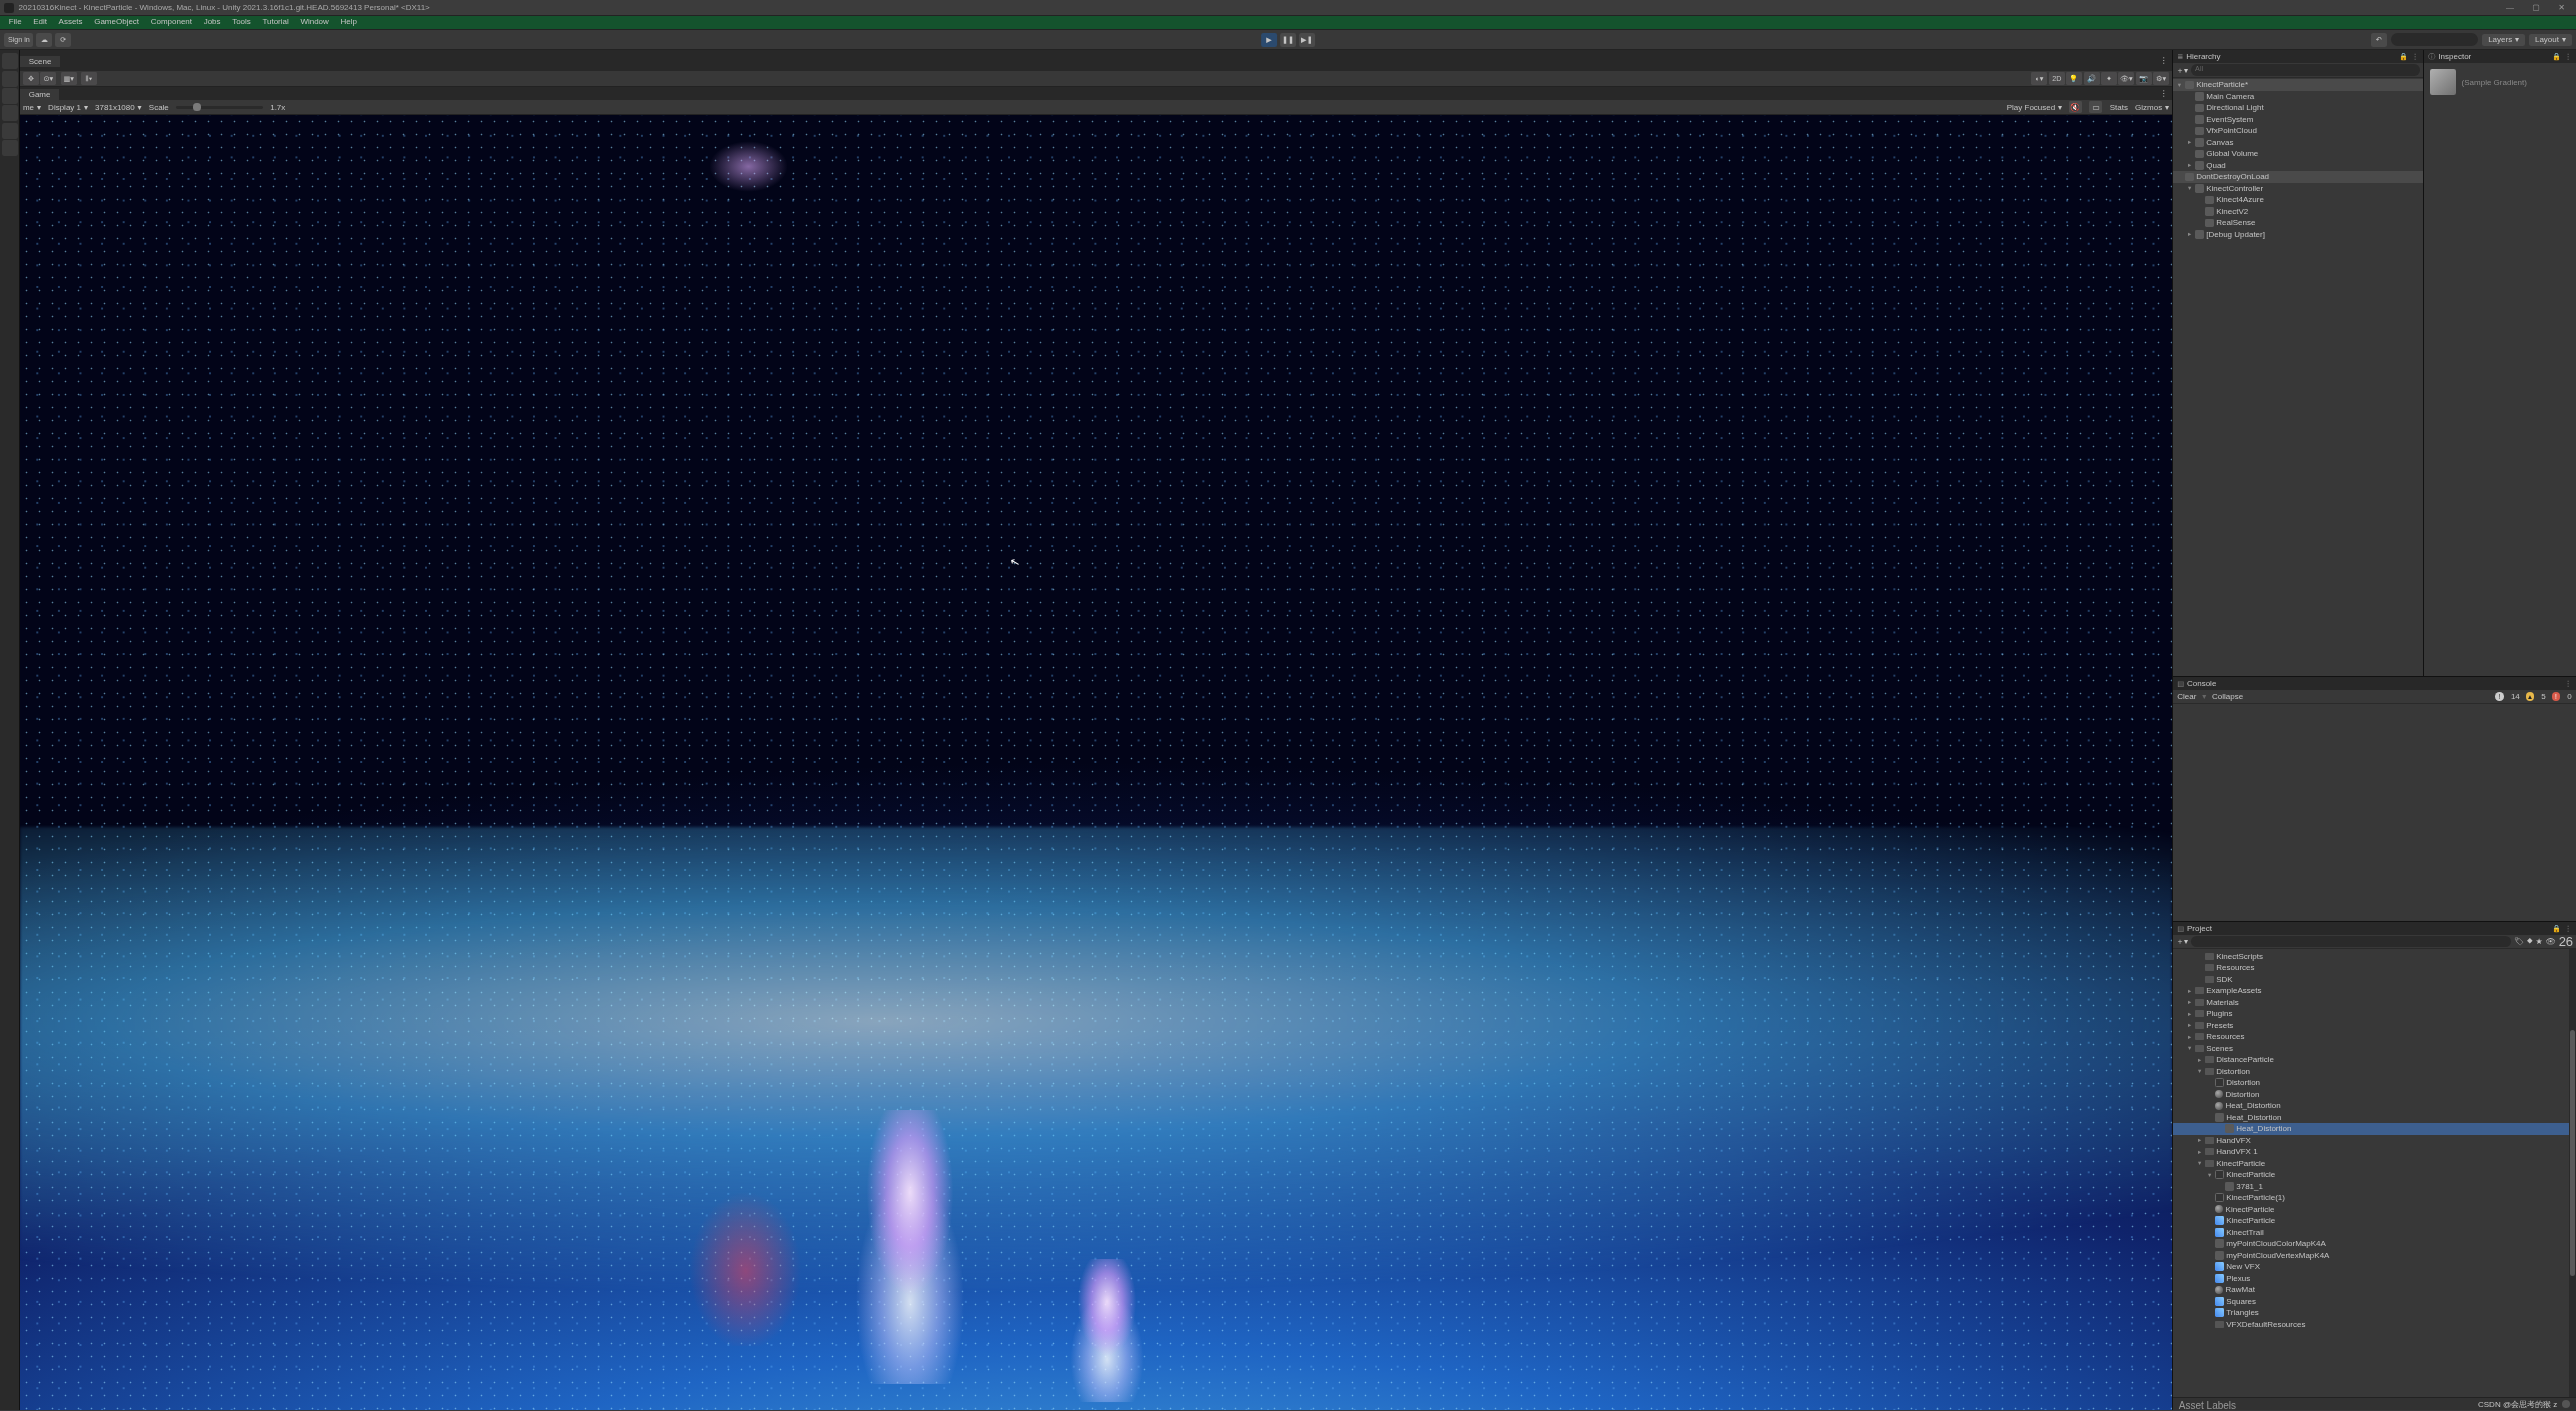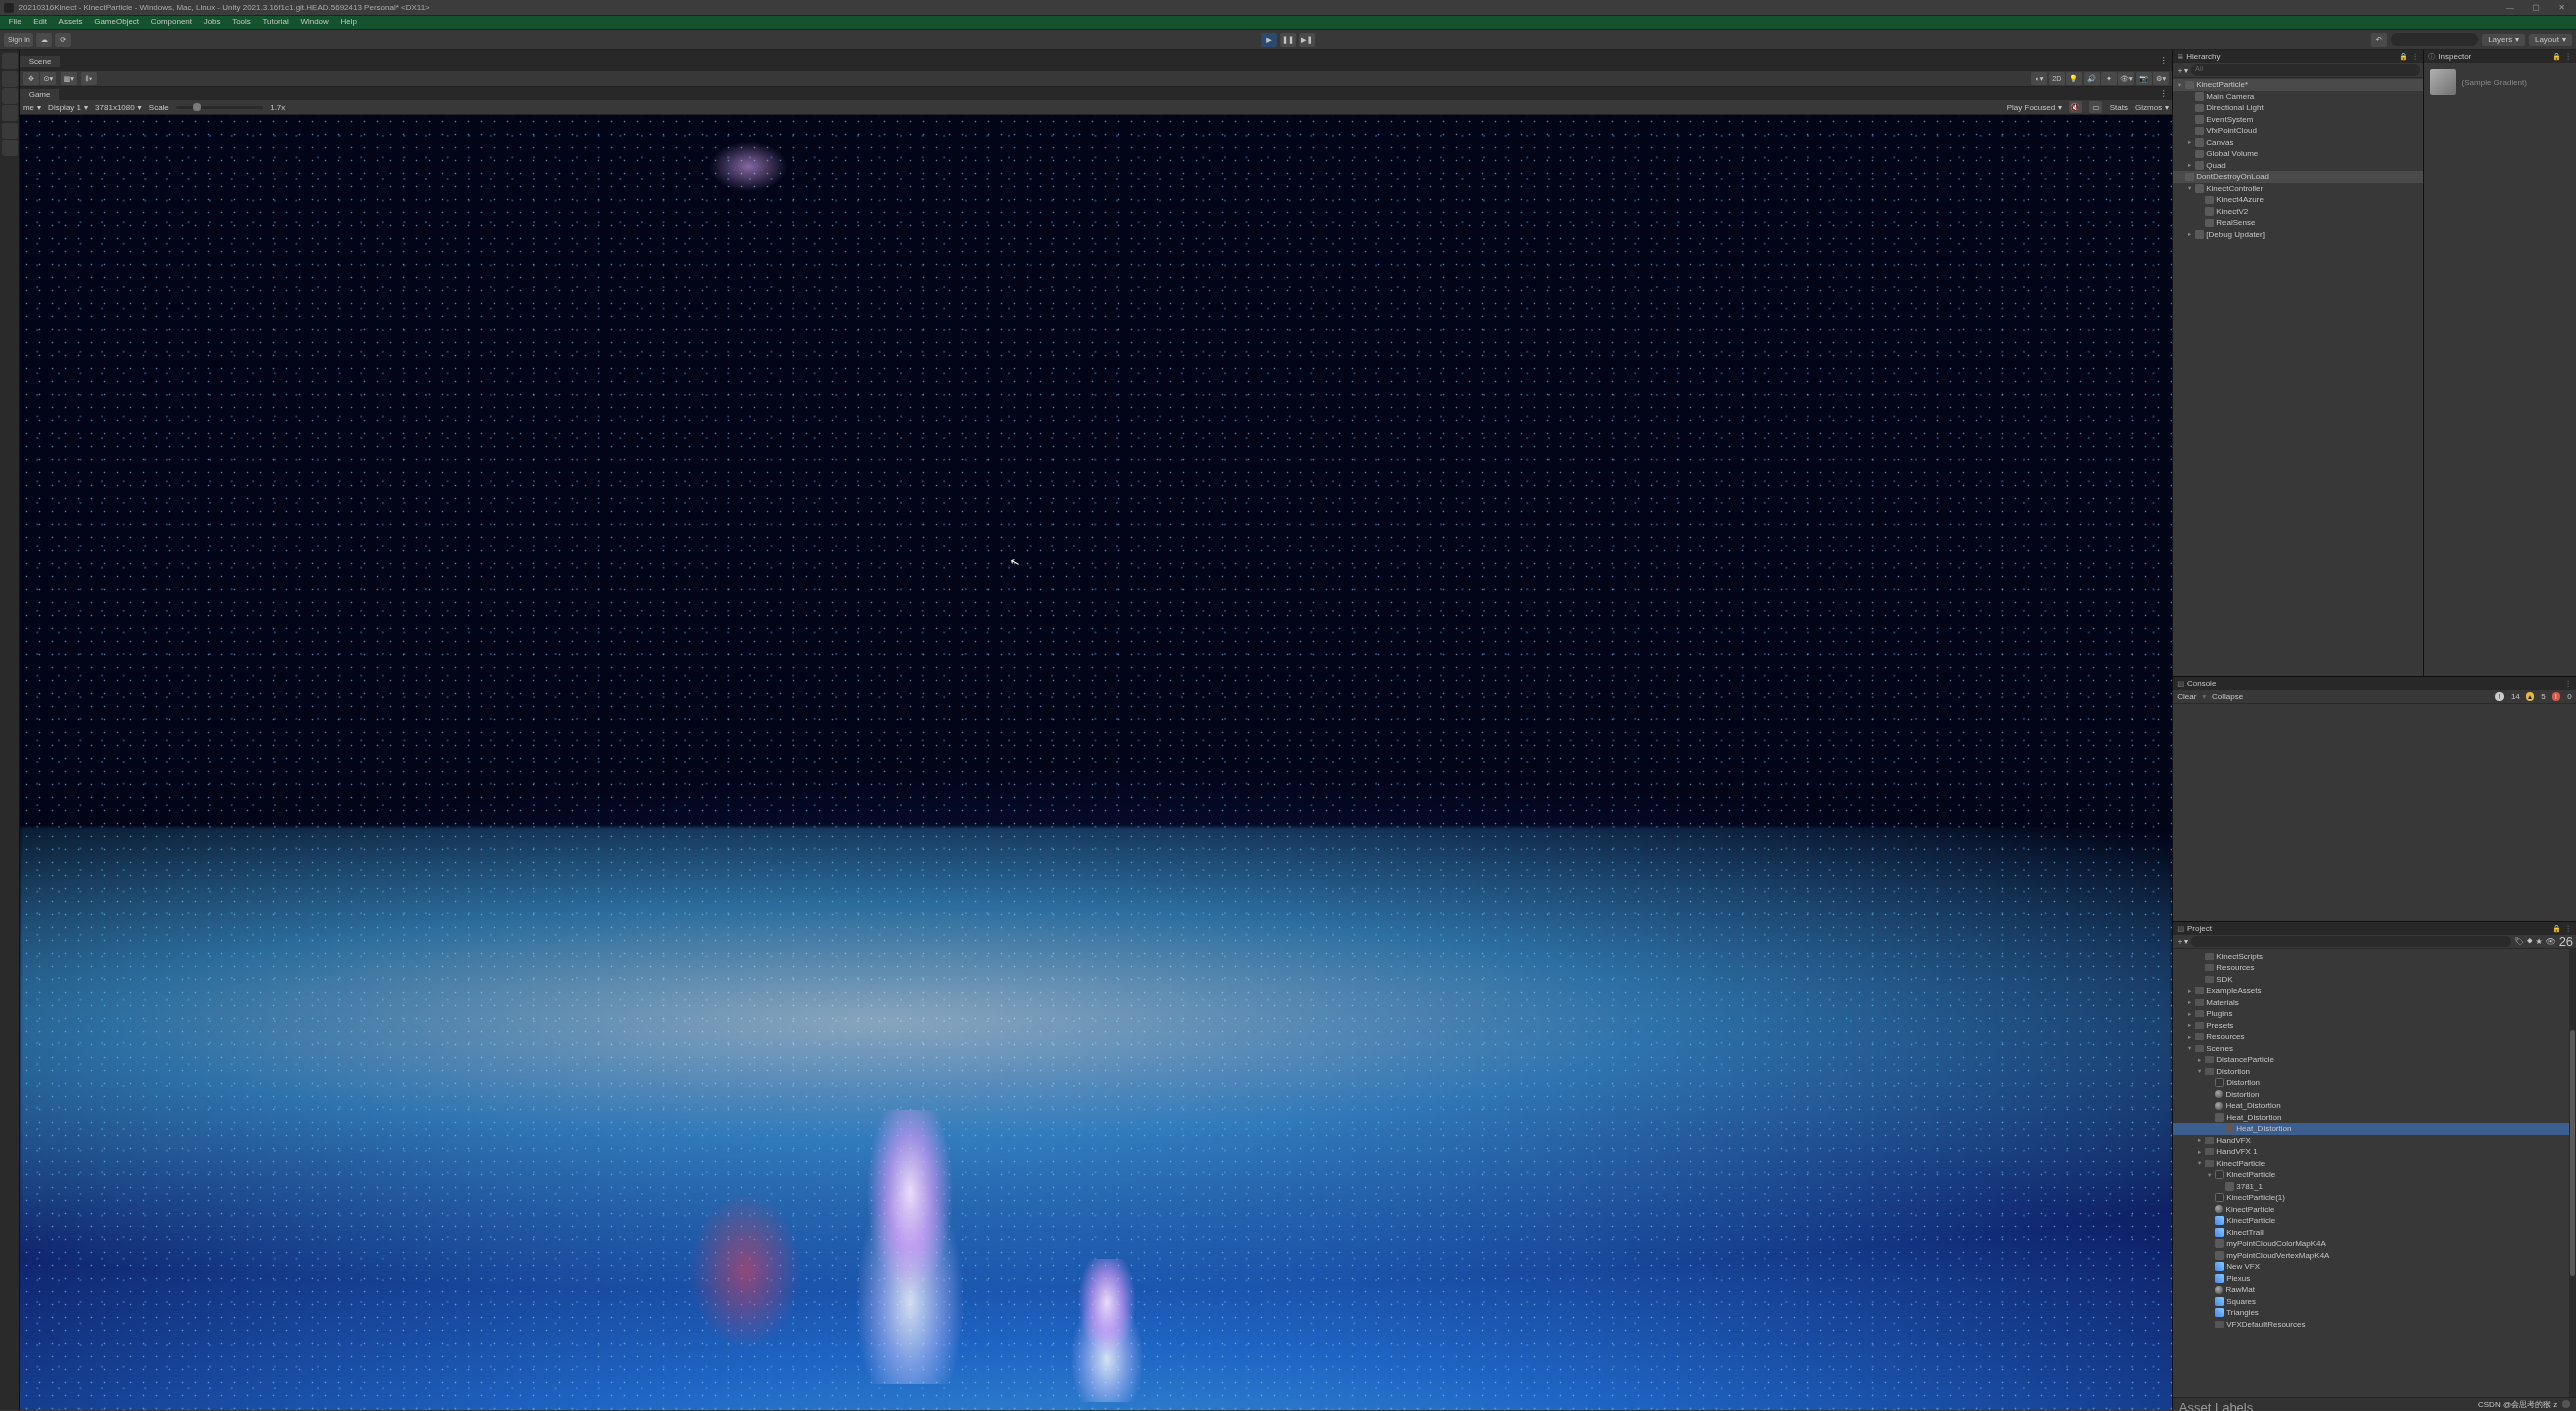--- a/index.html
+++ b/index.html
@@ -97,21 +97,21 @@
 .project{flex:1;background:#383838;border-top:0.7px solid #111;display:flex;flex-direction:column;min-height:0}
 .proj-toolbar{height:14.4px;display:flex;align-items:center;padding:0 2.9px;gap:2.9px;border-bottom:0.7px solid #2a2a2a}
 .proj-toolbar .sf{flex:1;height:11.5px;background:#2a2a2a;border-radius:5.8px}
 .proj-tree{flex:1;overflow:auto;padding:1.4px 0;position:relative}
 .proj-scroll{position:absolute;right:0;top:0;width:7.2px;height:100%;background:#2a2a2a}
 .proj-scroll .thumb{position:absolute;right:0.7px;top:18%;width:5.8px;height:55%;background:#5a5a5a;border-radius:2.9px}
 .folder-icon{width:8.7px;height:7.2px;background:#555;border-radius:0.7px;flex-shrink:0}
 .scene-icon{width:8.7px;height:8.7px;background:#333;border:0.7px solid #666;border-radius:1.4px;flex-shrink:0}
 .mat-icon{width:8px;height:8px;background:radial-gradient(circle at 35% 35%,#aaa,#444);border-radius:50%;flex-shrink:0}
 .vfx-icon{width:8.7px;height:8.7px;background:linear-gradient(45deg,#48e,#8cf);border-radius:1.4px;flex-shrink:0}
-.asset-labels{height:13px;background:#323232;border-top:0.7px solid #222;padding:1.4px 5.8px;font-size:13px;color:#999}
+.asset-labels{height:13px;background:#323232;border-top:0.7px solid #222;padding:1.4px 5.8px;font-size:10px;color:#999}
 .footer{position:fixed;bottom:0;right:0;padding:1.4px 5.8px;font-size:7.2px;color:#777;display:flex;gap:4.3px;align-items:center}
 .footer .av{width:8.7px;height:8.7px;background:#555;border-radius:50%}
 </style>
 </head>
 <body>
 
 <div class="titlebar">
   <span class="logo"></span>
   <span class="titlebar-text">20210316Kinect - KinectParticle - Windows, Mac, Linux - Unity 2021.3.16f1c1.git.HEAD.5692413 Personal* &lt;DX11&gt;</span>
   <div class="titlebar-btns">

